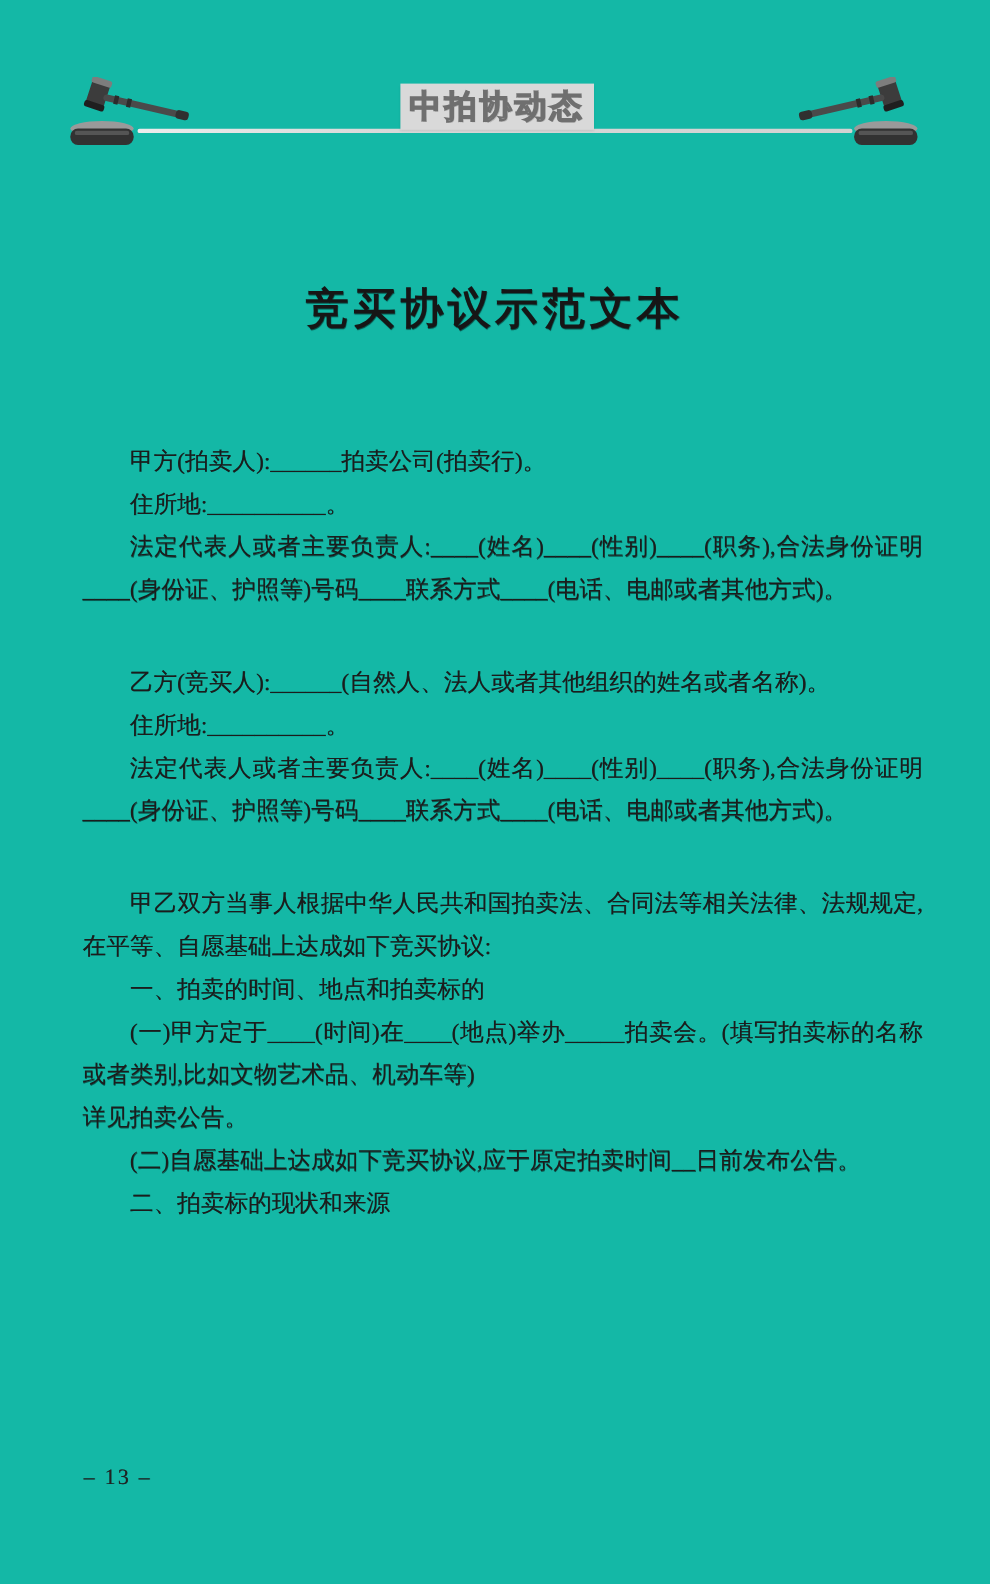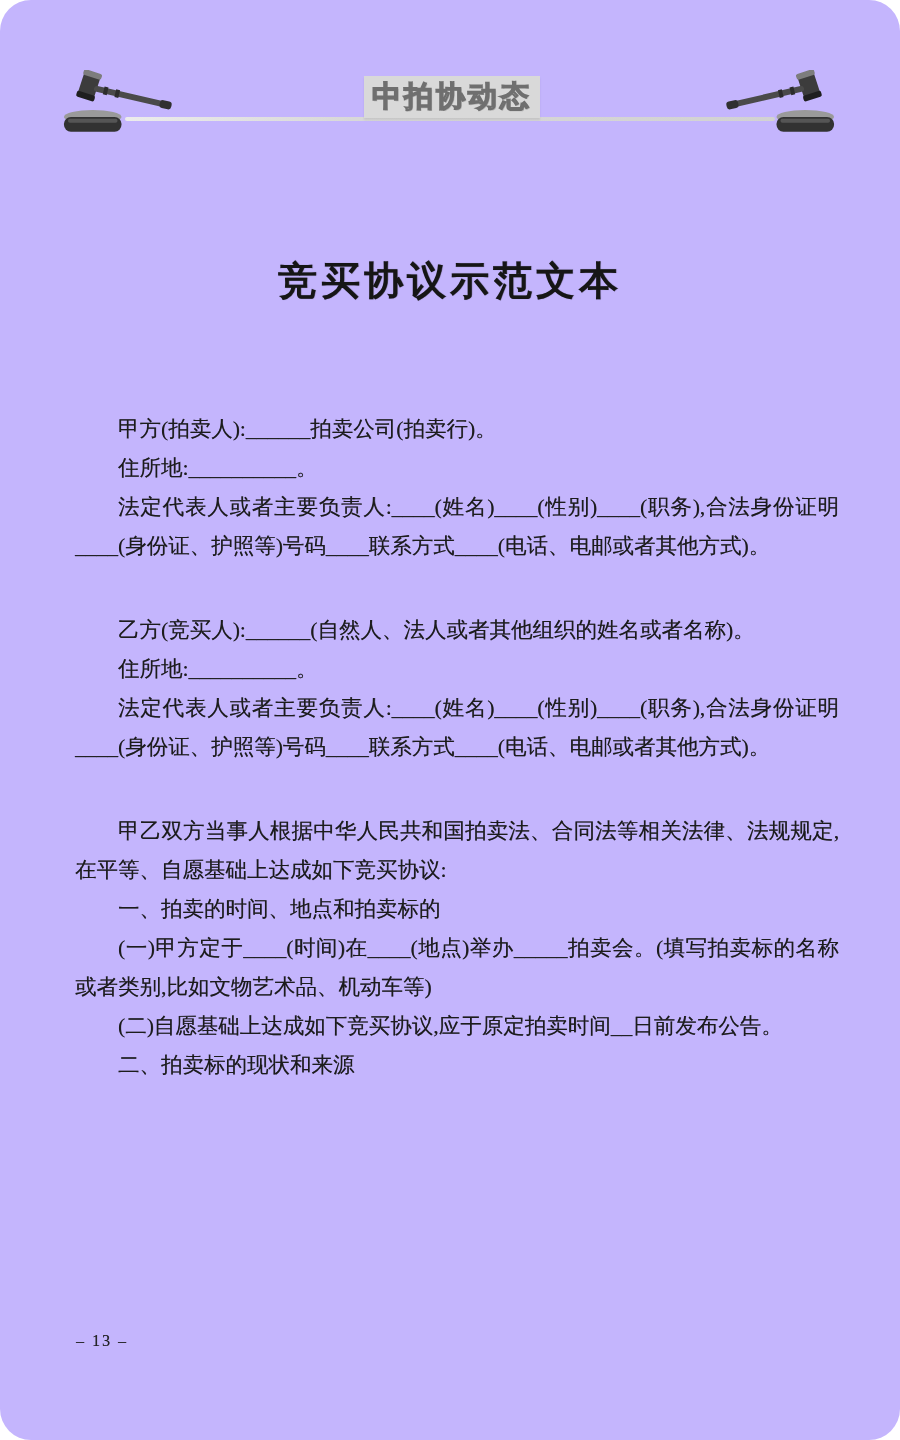--- a/index.html
+++ b/index.html
@@ -1,24 +1,23 @@
 <!DOCTYPE html>
 <html lang="zh"><head>
 <meta charset="utf-8">
 <style>
   html,body{margin:0;padding:0;}
   body{background:#ffffff;}
   .page{
     position:relative;
     width:900px;height:1440px;
-    background:#c4b5fd;
+    background:#14b8a6;
     overflow:hidden;
     font-family:"Liberation Serif", serif;
     color:#1c1c1c;
-    border-radius:31px;
   }
   
   .header{position:absolute;top:0;left:0;width:900px;height:150px;}
   .rule{
     position:absolute;top:117px;left:125px;width:650px;height:4px;
     background:linear-gradient(to right,#ececec,#d8d8d8 35%,#d2d2d2);
     border-radius:2px;
   }
   .gavel{position:absolute;top:70px;width:124px;height:66px;}
   .gavel.left{left:60px;}
@@ -40,32 +39,32 @@
   
   .doc-title{
     position:absolute;top:254px;left:0;width:900px;margin:0;
     text-align:center;
     font-size:39px;font-weight:bold;letter-spacing:4px;
     color:#161616;
     text-shadow:0.4px 0.4px 0.7px rgba(0,0,0,0.55);
   }
   
   .doc-body{
-    position:absolute;top:410px;left:75px;width:764px;
+    position:absolute;top:400px;left:75px;width:764px;
     font-size:21.5px;line-height:39px;
     text-align:justify;
     text-shadow:0.3px 0.3px 0.5px rgba(0,0,0,0.5);
   }
   .para{margin:0;}
   .para.indent{text-indent:2em;}
   .para.gap{margin-top:45px;}
   
   .footer{
     position:absolute;top:1332px;left:76px;
-    font-size:16px;letter-spacing:2px;
+    font-size:20px;letter-spacing:2px;
     color:#222;
     text-shadow:0.3px 0.3px 0.5px rgba(0,0,0,0.5);
   }
 </style>
 </head>
 <body>
 
 <div class="page">
 
   <div class="header">
@@ -115,19 +114,20 @@
   <div class="doc-body">
     <p class="para indent">甲方(拍卖人):______拍卖公司(拍卖行)。</p>
     <p class="para indent">住所地:__________。</p>
     <p class="para indent">法定代表人或者主要负责人:____(姓名)____(性别)____(职务),合法身份证明____(身份证、护照等)号码____联系方式____(电话、电邮或者其他方式)。</p>
     <p class="para indent gap">乙方(竞买人):______(自然人、法人或者其他组织的姓名或者名称)。</p>
     <p class="para indent">住所地:__________。</p>
     <p class="para indent">法定代表人或者主要负责人:____(姓名)____(性别)____(职务),合法身份证明____(身份证、护照等)号码____联系方式____(电话、电邮或者其他方式)。</p>
     <p class="para indent gap">甲乙双方当事人根据中华人民共和国拍卖法、合同法等相关法律、法规规定,在平等、自愿基础上达成如下竞买协议:</p>
     <p class="para indent">一、拍卖的时间、地点和拍卖标的</p>
     <p class="para indent">(一)甲方定于____(时间)在____(地点)举办_____拍卖会。(填写拍卖标的名称或者类别,比如文物艺术品、机动车等)</p>
+    <p class="para">详见拍卖公告。</p>
     <p class="para indent">(二)自愿基础上达成如下竞买协议,应于原定拍卖时间__日前发布公告。</p>
     <p class="para indent">二、拍卖标的现状和来源</p>
   </div>
 
   <div class="footer">– 13 –</div>
 
 </div>
 
 </body></html>

